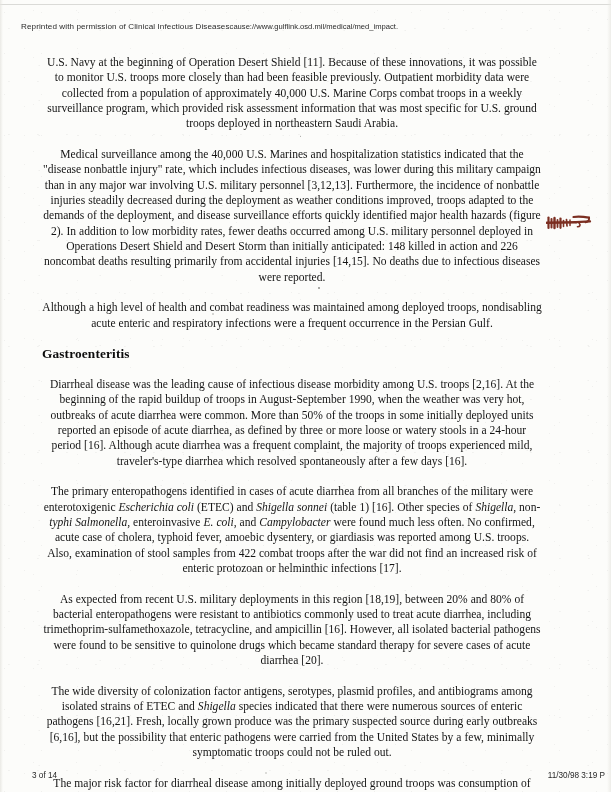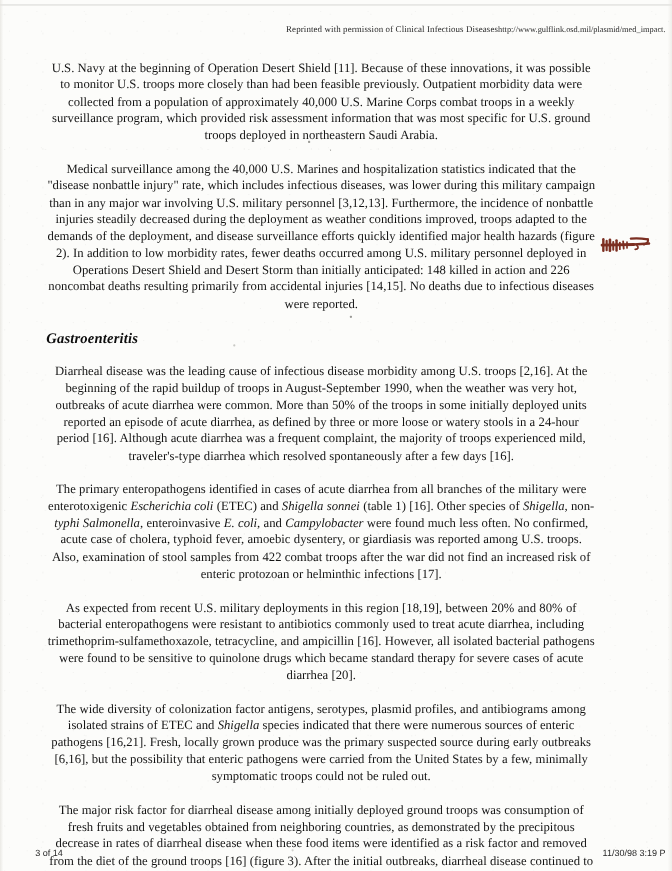--- a/index.html
+++ b/index.html
@@ -50,23 +50,23 @@
   }
 
   
   #doc-header {
     position: absolute;
     top: 22px;
     left: 21px;
     right: 12px;
     height: 14px;
     display: flex;
-    justify-content: flex-end;
+    justify-content: flex-start;
     align-items: flex-start;
-    font-family: Liberation Serif, serif;
+    font-family: Liberation Sans, sans-serif;
     font-size: 8.1px;
     color: #2b2b2b;
     letter-spacing: .1px;
     white-space: nowrap;
   }
   #doc-header .hdr-url {
     font-size: 7.6px;
     letter-spacing: 0;
     margin-right: -6px;
   }
@@ -89,21 +89,20 @@
     word-spacing: .1px;
   }
 
   h2.section-heading {
     font-size: 13.3px;
     font-weight: bold;
     margin: 0 0 14.5px 0;
     line-height: 16px;
     letter-spacing: .15px;
     color: #0d0d0d;
-    font-style: italic;
   }
 
   i, .sci {
     font-style: italic;
   }
 
   
   #margin-annotation {
     position: absolute;
     top: 213px;
@@ -157,29 +156,30 @@
 <body>
 
 <div id="page">
 
   <div id="scan-top-line"></div>
   <div id="scan-left-edge"></div>
   <div id="scan-right-edge"></div>
 
   <div id="doc-header">
     <span class="hdr-note">Reprinted with permission of Clinical Infectious Diseases</span>
-    <span class="hdr-url">http://www.gulflink.osd.mil/plasmid/med_impact.</span>
+    <span class="hdr-url">cause://www.gulflink.osd.mil/medical/med_impact.</span>
   </div>
 
   <div id="body-column">
 
     <p class="para">U.S. Navy at the beginning of Operation Desert Shield [11]. Because of these innovations, it was possible to monitor U.S. troops more closely than had been feasible previously. Outpatient morbidity data were collected from a population of approximately 40,000 U.S. Marine Corps combat troops in a weekly surveillance program, which provided risk assessment information that was most specific for U.S. ground troops deployed in northeastern Saudi Arabia.</p>
 
     <p class="para">Medical surveillance among the 40,000 U.S. Marines and hospitalization statistics indicated that the "disease nonbattle injury" rate, which includes infectious diseases, was lower during this military campaign than in any major war involving U.S. military personnel [3,12,13]. Furthermore, the incidence of nonbattle injuries steadily decreased during the deployment as weather conditions improved, troops adapted to the demands of the deployment, and disease surveillance efforts quickly identified major health hazards (figure 2). In addition to low morbidity rates, fewer deaths occurred among U.S. military personnel deployed in Operations Desert Shield and Desert Storm than initially anticipated: 148 killed in action and 226 noncombat deaths resulting primarily from accidental injuries [14,15]. No deaths due to infectious diseases were reported.</p>
 
+    <p class="para">Although a high level of health and combat readiness was maintained among deployed troops, nondisabling acute enteric and respiratory infections were a frequent occurrence in the Persian Gulf.</p>
 
     <h2 class="section-heading">Gastroenteritis</h2>
 
     <p class="para">Diarrheal disease was the leading cause of infectious disease morbidity among U.S. troops [2,16]. At the beginning of the rapid buildup of troops in August-September 1990, when the weather was very hot, outbreaks of acute diarrhea were common. More than 50% of the troops in some initially deployed units reported an episode of acute diarrhea, as defined by three or more loose or watery stools in a 24-hour period [16]. Although acute diarrhea was a frequent complaint, the majority of troops experienced mild, traveler's-type diarrhea which resolved spontaneously after a few days [16].</p>
 
     <p class="para"><span>The primary enteropathogens identified in cases of acute diarrhea from all branches of the military were enterotoxigenic </span><i class="sci">Escherichia coli</i><span> (ETEC) and </span><i class="sci">Shigella sonnei</i><span> (table 1) [16]. Other species of </span><i class="sci">Shigella</i><span>, non-</span><i class="sci">typhi Salmonella</i><span>, enteroinvasive </span><i class="sci">E. coli</i><span>, and </span><i class="sci">Campylobacter</i><span> were found much less often. No confirmed, acute case of cholera, typhoid fever, amoebic dysentery, or giardiasis was reported among U.S. troops. Also, examination of stool samples from 422 combat troops after the war did not find an increased risk of enteric protozoan or helminthic infections [17].</span></p>
 
     <p class="para">As expected from recent U.S. military deployments in this region [18,19], between 20% and 80% of bacterial enteropathogens were resistant to antibiotics commonly used to treat acute diarrhea, including trimethoprim-sulfamethoxazole, tetracycline, and ampicillin [16]. However, all isolated bacterial pathogens were found to be sensitive to quinolone drugs which became standard therapy for severe cases of acute diarrhea [20].</p>
 
     <p class="para"><span>The wide diversity of colonization factor antigens, serotypes, plasmid profiles, and antibiograms among isolated strains of ETEC and </span><i class="sci">Shigella</i><span> species indicated that there were numerous sources of enteric pathogens [16,21]. Fresh, locally grown produce was the primary suspected source during early outbreaks [6,16], but the possibility that enteric pathogens were carried from the United States by a few, minimally symptomatic troops could not be ruled out.</span></p>

